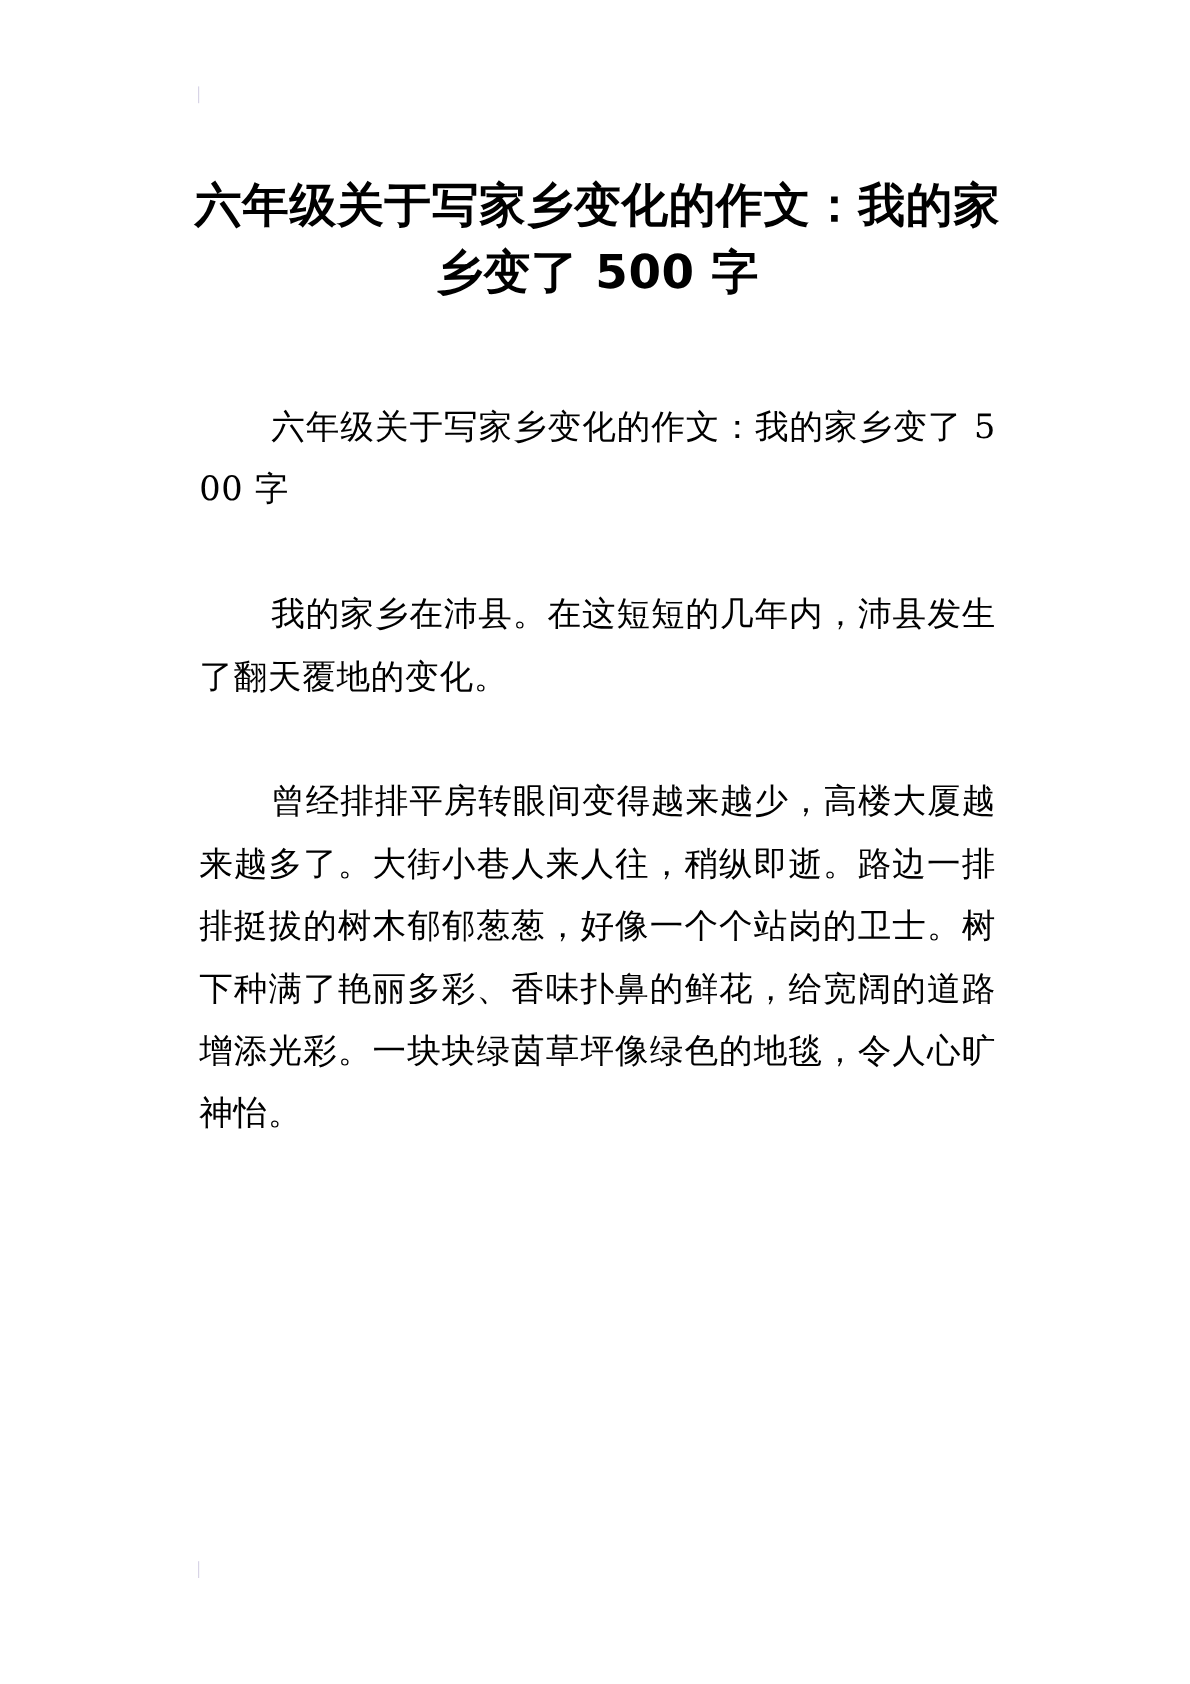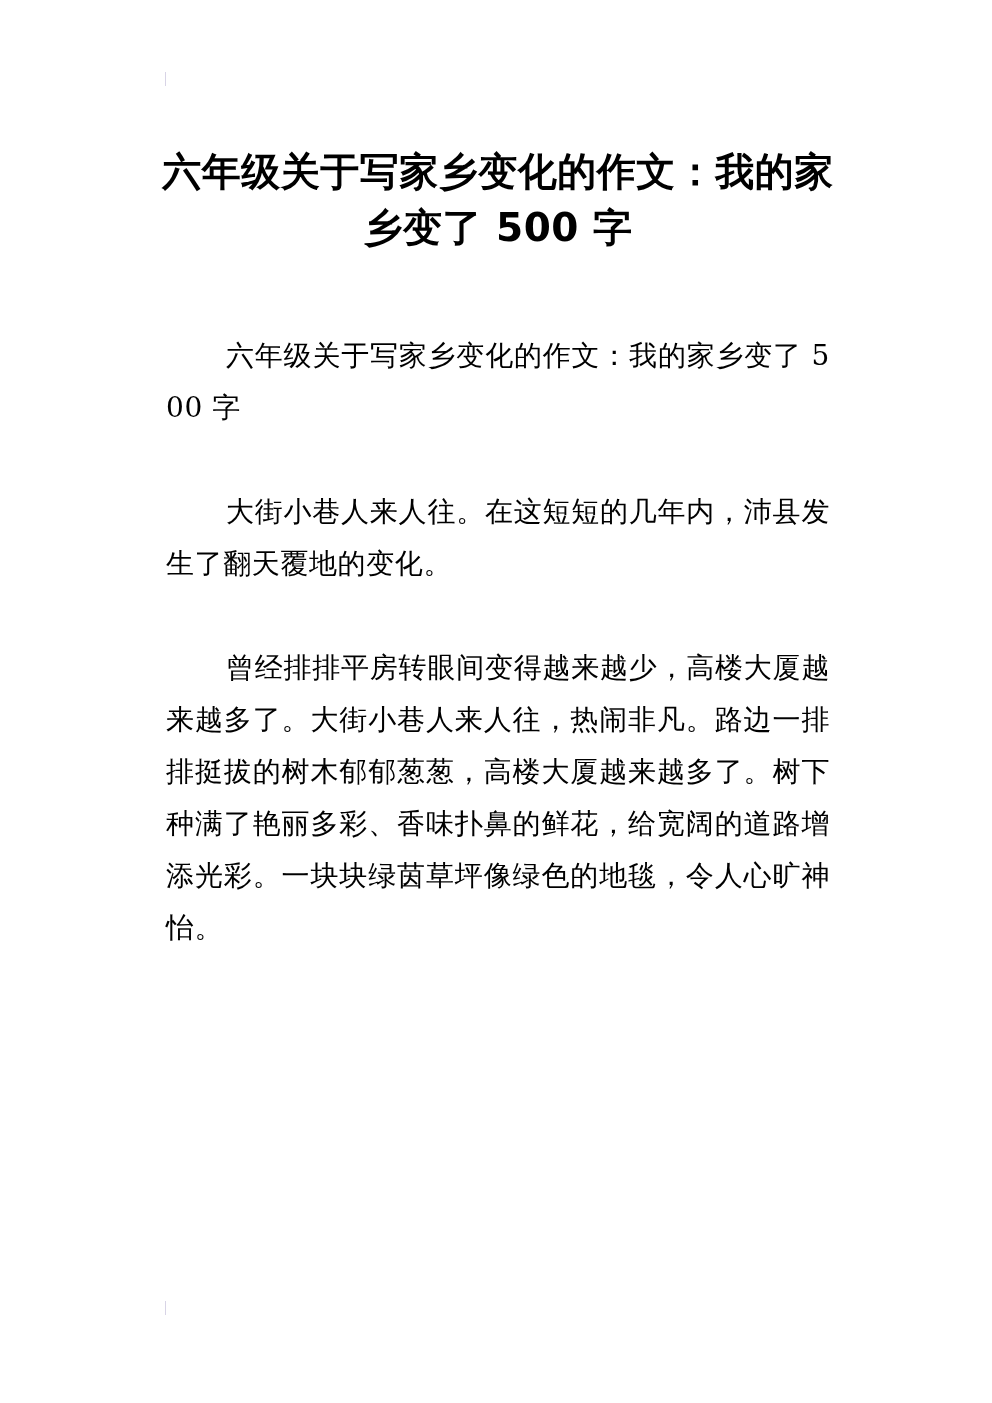--- a/index.html
+++ b/index.html
@@ -63,18 +63,18 @@
 </head>
 <body>
 
 <div class="page">
   <div class="corner-mark top"></div>
 
   <h1 class="title">六年级关于写家乡变化的作文：我的家乡变了 500 字</h1>
 
   <div class="body-text">
     <p class="para">六年级关于写家乡变化的作文：我的家乡变了 500 字</p>
-    <p class="para">大街小巷人来人往。在这短短的几年内，沛县发生了翻天覆地的变化。</p>
-    <p class="para">曾经排排平房转眼间变得越来越少，高楼大厦越来越多了。大街小巷人来人往，热闹非凡。路边一排排挺拔的树木郁郁葱葱，高楼大厦越来越多了。树下种满了艳丽多彩、香味扑鼻的鲜花，给宽阔的道路增添光彩。一块块绿茵草坪像绿色的地毯，令人心旷神怡。</p>
+    <p class="para">我的家乡在沛县。在这短短的几年内，沛县发生了翻天覆地的变化。</p>
+    <p class="para">曾经排排平房转眼间变得越来越少，高楼大厦越来越多了。大街小巷人来人往，稍纵即逝。路边一排排挺拔的树木郁郁葱葱，好像一个个站岗的卫士。树下种满了艳丽多彩、香味扑鼻的鲜花，给宽阔的道路增添光彩。一块块绿茵草坪像绿色的地毯，令人心旷神怡。</p>
   </div>
 
   <div class="corner-mark bottom"></div>
 </div>
 
 </body></html>

